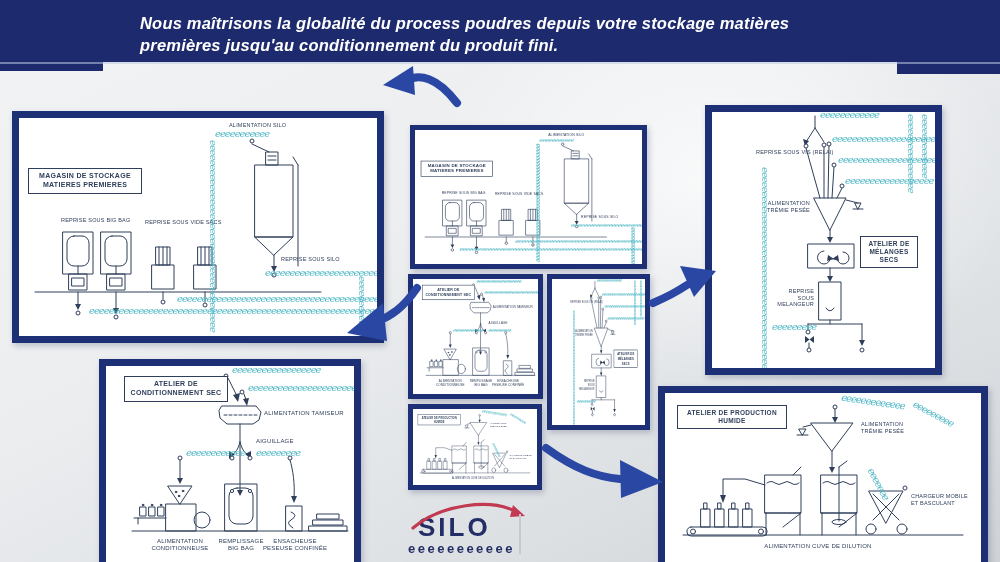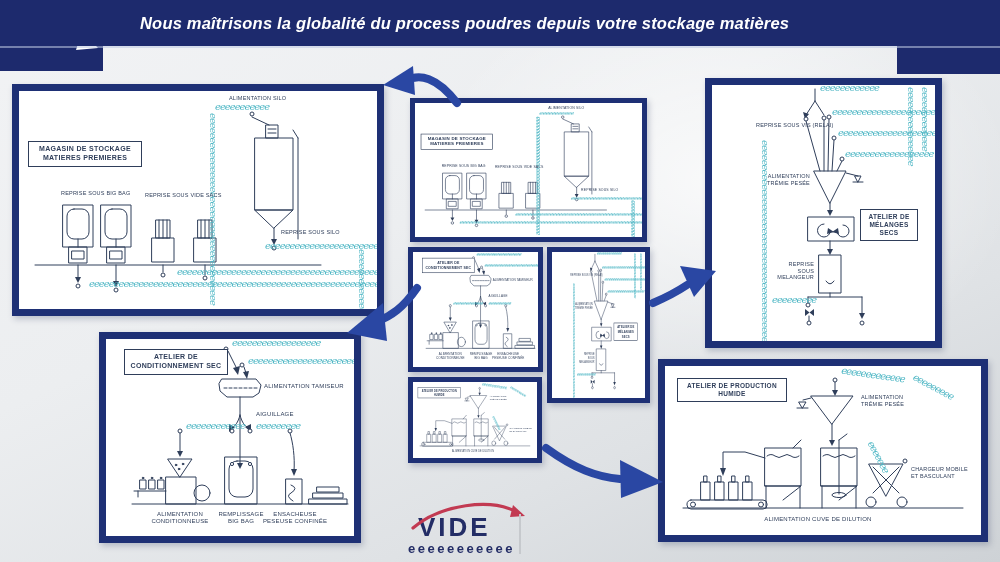--- a/index.html
+++ b/index.html
@@ -3,21 +3,21 @@
 <meta charset="utf-8">
 <style>
   html,body{margin:0;padding:0;background:#cfd3d7;}
   #stage{position:relative;width:1000px;height:562px;overflow:hidden;
     background:linear-gradient(155deg,#f2f3f5 0%,#eceef0 40%,#dfe2e5 72%,#ced2d6 100%);
     font-family:"Liberation Sans",sans-serif;}
   #stage::before{content:"";position:absolute;inset:0;
     background:radial-gradient(ellipse 420px 300px at 72% 32%, rgba(255,255,255,.75), rgba(255,255,255,0) 70%);
     pointer-events:none;}
   
-  .banner{position:absolute;left:0;top:0;width:1000px;height:46px;background:#1d2a6d;
+  .banner{position:absolute;left:0;top:0;width:1000px;height:62px;background:#1d2a6d;
     box-shadow:0 2px 0 rgba(190,200,225,.55);}
   .corner{position:absolute;background:#1d2a6d;}
   .corner.left{left:0;top:0;width:103px;height:71px;}
   .corner.right{left:897px;top:0;width:103px;height:74px;}
   .banner-text{position:absolute;left:140px;top:12px;color:#ffffff;font-style:italic;
     font-weight:bold;font-size:16.5px;line-height:22px;letter-spacing:.2px;}
   
   .panel{position:absolute;background:#ffffff;border:7px solid #1e3075;box-sizing:border-box;
     overflow:hidden;box-shadow:2px 3px 6px rgba(40,50,90,.25);}
   .panel.mini{border-width:5px;}
@@ -30,21 +30,21 @@
   .lbl.rt{text-align:right;}
   .tbox{position:absolute;color:#2f3e5a;border:1.4px solid #2f3e5a;background:#fff;
     text-align:center;font-weight:bold;white-space:pre-line;padding:3px 4px;
     font-size:7px;line-height:1.25;letter-spacing:.3px;}
   .coil{position:absolute;font:italic 10px "DejaVu Serif",serif;color:#4db6c4;
     letter-spacing:-1px;white-space:nowrap;line-height:6px;}
   .coil.v{transform:rotate(90deg);transform-origin:0 0;}
   
   #connectors,#corner-arrow-left,#corner-arrow-right{position:absolute;pointer-events:none;}
   #connectors{left:0;top:0;z-index:30;}
-  .panel{z-index:10;}
+  .panel{z-index:10;margin-top:27px;}
   .banner,.corner{z-index:20;}
   
   #logo{position:absolute;left:395px;top:498px;width:300px;height:62px;z-index:15;}
   #logo .brand{position:absolute;left:23px;top:16px;font-size:26px;font-weight:bold;
     color:#232d66;letter-spacing:3px;line-height:26px;}
   #logo .brand-sub{position:absolute;left:13px;top:43px;font-size:13px;font-weight:bold;
     color:#232d66;letter-spacing:2.5px;}
   #logo .divider{position:absolute;left:124px;top:16px;width:2px;height:40px;background:#c6c9cd;}
   #logo .tagline{position:absolute;left:134px;top:21px;font-size:9.5px;font-weight:bold;
     line-height:10.5px;color:#a7acb1;letter-spacing:.5px;white-space:pre-line;}
@@ -62,20 +62,21 @@
       <path d="M6,16 C30,3 58,5 56,19 C54,31 36,31 40,19 C44,7 66,12 82,33" stroke="#ffffff" stroke-width="5.5" fill="none" stroke-linecap="round"></path>
       <polygon points="76,25 92,42 70,44" fill="#ffffff"></polygon>
     </svg>
   </div>
   <div class="corner right">
     
   </div>
   <div class="banner">
     <div class="banner-text">
       <div>Nous maîtrisons la globalité du process poudres depuis votre stockage matières</div>
+      <div>premières jusqu'au conditionnement du produit fini.</div>
     </div>
   </div>
 
   <section class="panel" style="left:12px;top:84px;width:372px;height:232px">
     <div class="art" id="art-magasin" style="width:358px;height:218px">
       <svg width="358" height="218" viewBox="0 0 358 218">
         <g class="ink">
           <path d="M16,174 H302"></path>
 
           <rect x="44" y="114" width="30" height="42"></rect>
@@ -612,21 +613,21 @@
     </g>
     <g fill="#2a47a3">
       <polygon points="413,66 383,85 415,95"></polygon>
       <polygon points="383,303 347,333 387,341"></polygon>
       <polygon points="680,266 716,271 694,297"></polygon>
       <polygon points="620,460 663,482 621,498"></polygon>
     </g>
   </svg>
 
   <div id="logo">
-    <div class="brand">VIDE</div>
+    <div class="brand">SILO</div>
     <svg style="position:absolute;left:10px;top:2px" width="130" height="30" viewBox="0 0 130 30">
       <path d="M8,28 C36,4 86,-2 112,12" stroke="#c23a52" stroke-width="3.2" fill="none" stroke-linecap="round"></path>
       <polygon points="108,5 120,16 105,17" fill="#c23a52"></polygon>
     </svg>
     <div class="brand-sub">eeeeeeeeeee</div>
     <div class="divider"></div>
   </div>
 
 </div>
 

